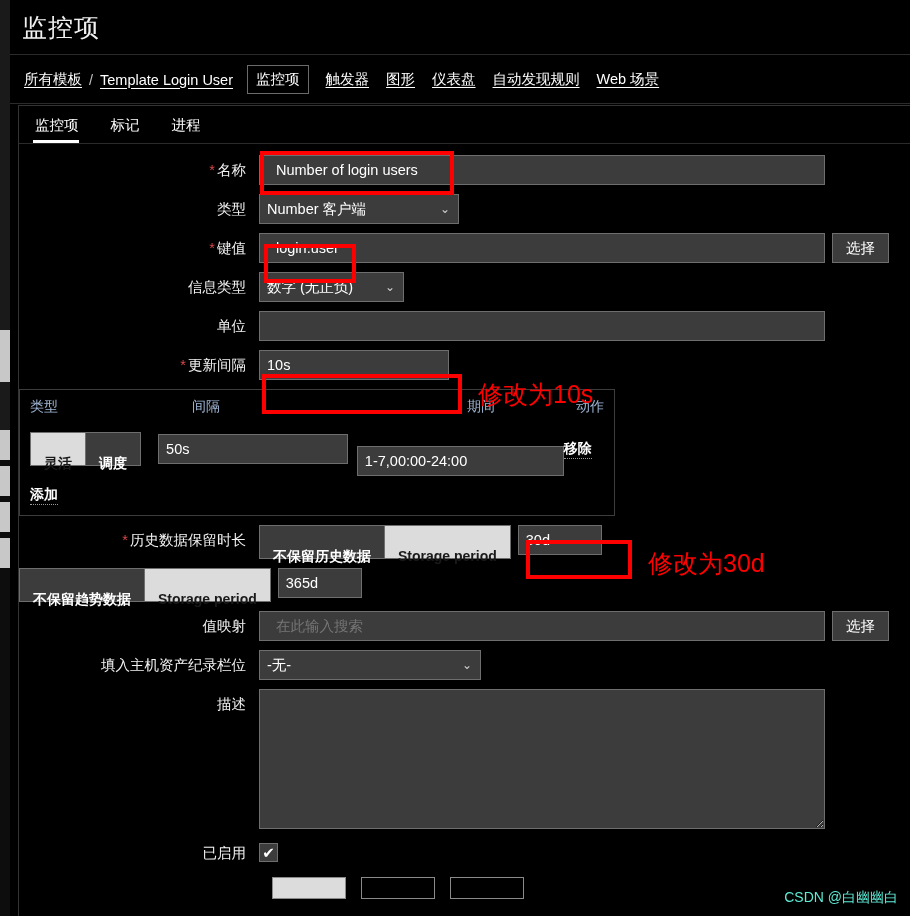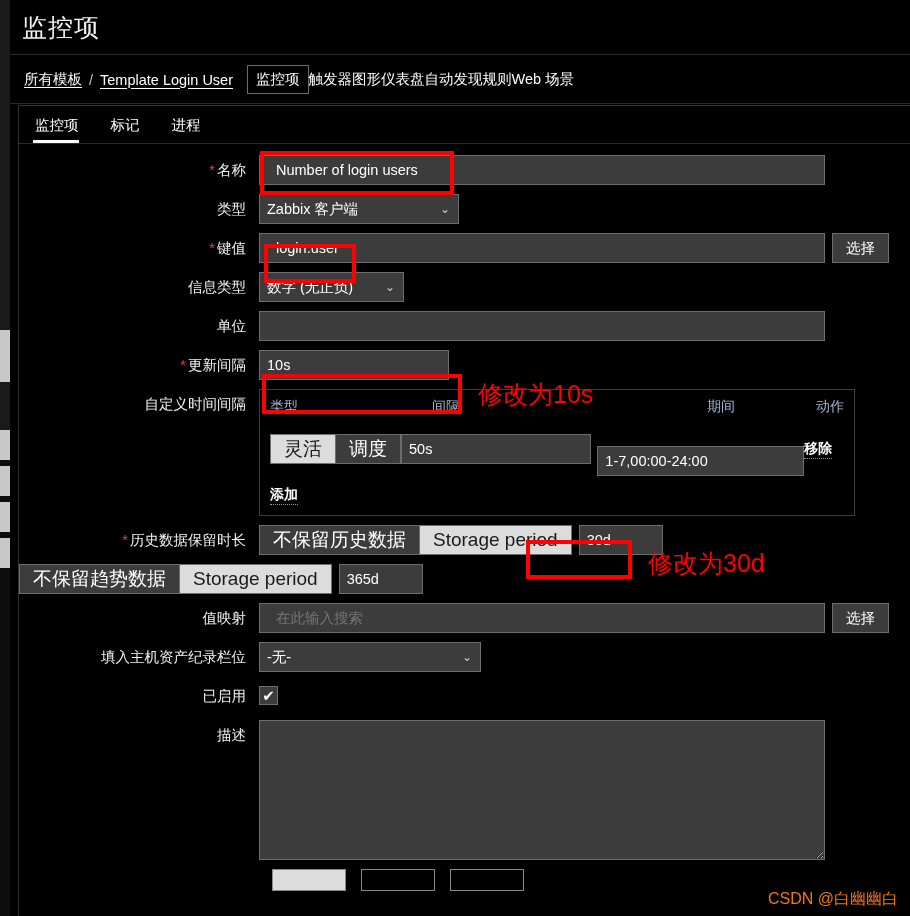--- a/index.html
+++ b/index.html
@@ -33,22 +33,22 @@
     position: absolute; left: 10px; top: 56px; width: 900px; height: 48px;
     background: #000; border-bottom: 1px solid #2b2b2b;
     display: flex; align-items: center; padding-left: 14px; gap: 0px;
   }
   .nav-link {
     color: #ffffff; font-size: 14.5px; text-decoration: underline;
     text-underline-offset: 3px; padding: 3px 0; white-space: nowrap; cursor: pointer;
   }
   .nav-sep { color: #c0c0c0; font-size: 14.5px; margin: 0 7px; }
   .nav-item {
-    color: #ffffff; font-size: 14.5px; 
-    text-underline-offset: 3px; white-space: nowrap; cursor: pointer;
+    color: #ffffff; font-size: 14.5px; text-decoration: underline;
+    text-underline-offset: 3px; margin-left: 17px; white-space: nowrap; cursor: pointer;
   }
   .nav-item.active {
     text-decoration: none; border: 1px solid #6b6b6b;
     padding: 4px 8px; margin-left: 14px;
   }
 
   
   .card {
     position: absolute; left: 18px; top: 105px; width: 892px; height: 811px;
     background: #000; border: 1px solid #333333; border-bottom: none; border-right: none;
@@ -103,22 +103,22 @@
   .btn {
     background: #3c3c3c; border: 1px solid #6e6e6e; color: #ffffff;
     font-size: 14.5px; height: 30px; padding: 0 13px; cursor: pointer;
     font-family: "Liberation Sans", sans-serif;
   }
 
   
   .seg { display: flex; }
   .seg > div {
     background: #3c3c3c; border: 1px solid #6e6e6e; border-right: none;
-    color: #ffffff; font-size: 19px; height: 30px; line-height: 28px;
-    padding: 0 13px; cursor: pointer; white-space: nowrap;
+    color: #ffffff; font-size: 14px; height: 30px; line-height: 28px;
+    padding: 16px 13px; cursor: pointer; white-space: nowrap; font-weight: bold;
   }
   .seg > div:last-child { border-right: 1px solid #6e6e6e; }
   .seg > div.sel { background: #dcdcdc; color: #1a1a1a; }
 
   
   .intervals {
     border: 1px solid #3d3d3d; background: #000; width: 596px; padding: 8px 10px 10px 10px;
   }
   .ivhead { display: flex; color: #9fb6d4; font-size: 14px; margin-bottom: 6px; }
   .ivhead .c1 { width: 134px; }
@@ -155,21 +155,21 @@
 
   
   .redbox {
     position: absolute; border: 4px solid #ff0000; pointer-events: none;
   }
   .redtext {
     position: absolute; color: #ff0000; font-size: 25px; white-space: nowrap;
     pointer-events: none; font-family: "Liberation Sans", sans-serif;
   }
   .watermark {
-    position: absolute; right: 12px; top: 889px; color: #f97316; font-size: 16px;
+    position: absolute; right: 12px; top: 889px; color: #5eead4; font-size: 14px;
   }
 </style>
 </head>
 <body>
 
 <div class="screen">
 
   <div class="sidebar-sliver">
     <div class="sliver-dark" style="top:0;height:330px;"></div>
     <div class="sliver-block" style="top:330px;height:52px;"></div>
@@ -210,21 +210,21 @@
         <div class="lbl"><span class="req">*</span><span>名称</span></div>
         <div class="ctl">
           <input class="input w-big" type="text" value="Number of login users" style="">
         </div>
       </div>
 
       <div class="row">
         <div class="lbl">类型</div>
         <div class="ctl">
           <div class="input fakeselect w-sel">
-            <span>Zabbix 客户端</span>
+            <span>Number 客户端</span>
             <span class="chev">⌄</span>
           </div>
         </div>
       </div>
 
       <div class="row">
         <div class="lbl"><span class="req">*</span><span>键值</span></div>
         <div class="ctl">
           <input class="input w-big" type="text" value="login.user" style="">
           <button class="btn">选择</button>
@@ -249,21 +249,20 @@
       </div>
 
       <div class="row">
         <div class="lbl"><span class="req">*</span><span>更新间隔</span></div>
         <div class="ctl">
           <input class="input w-int" type="text" value="10s" style="">
         </div>
       </div>
 
       <div class="row">
-        <div class="lbl">自定义时间间隔</div>
         <div class="ctl">
           <div class="intervals">
             <div class="ivhead">
               <div class="c1">类型</div>
               <div class="c2">间隔</div>
               <div class="c3">期间</div>
               <div class="c4">动作</div>
             </div>
             <div class="ivrow">
               <div class="c1">
@@ -320,32 +319,32 @@
         <div class="lbl">填入主机资产纪录栏位</div>
         <div class="ctl">
           <div class="input fakeselect w-asset">
             <span>-无-</span>
             <span class="chev">⌄</span>
           </div>
         </div>
       </div>
 
       <div class="row">
+        <div class="lbl">描述</div>
+        <div class="ctl">
+          <textarea class="desc" placeholder="" style=""></textarea>
+        </div>
+      </div>
+
+      <div class="row">
         <div class="lbl">已启用</div>
         <div class="ctl">
           <div class="chk">
             <span>✔</span>
           </div>
-        </div>
-      </div>
-
-      <div class="row">
-        <div class="lbl">描述</div>
-        <div class="ctl">
-          <textarea class="desc" placeholder="" style=""></textarea>
         </div>
       </div>
 
       <div class="footbtns">
         <div class="fbtn"></div>
         <div class="fbtn ghost"></div>
         <div class="fbtn ghost"></div>
       </div>
 
     </div>

